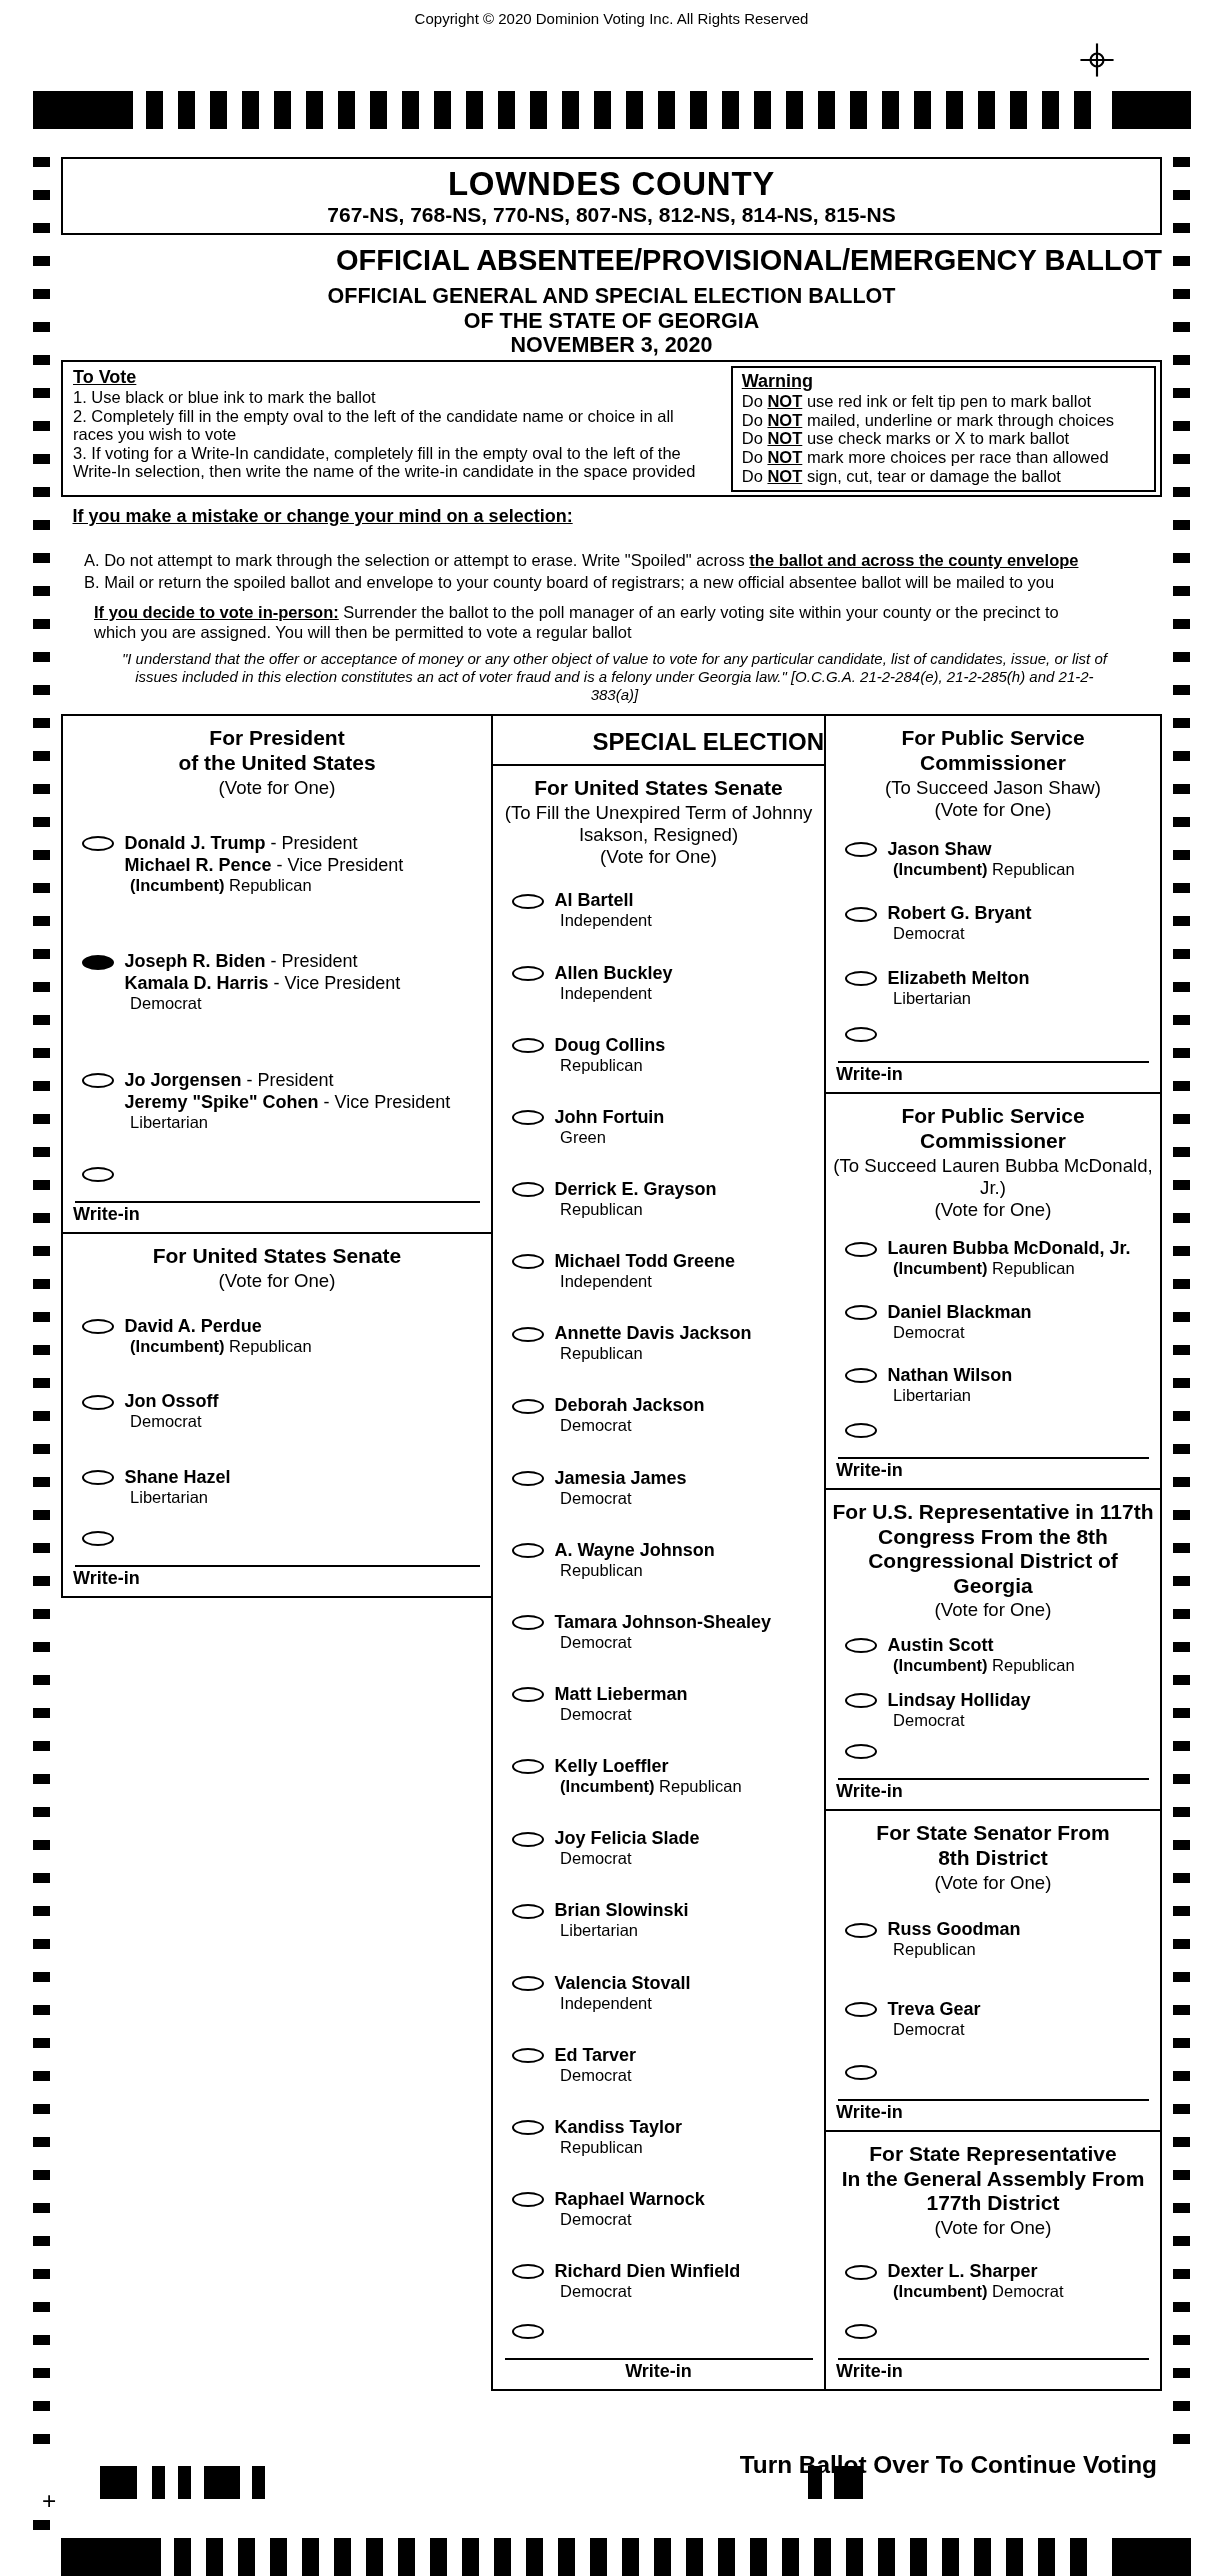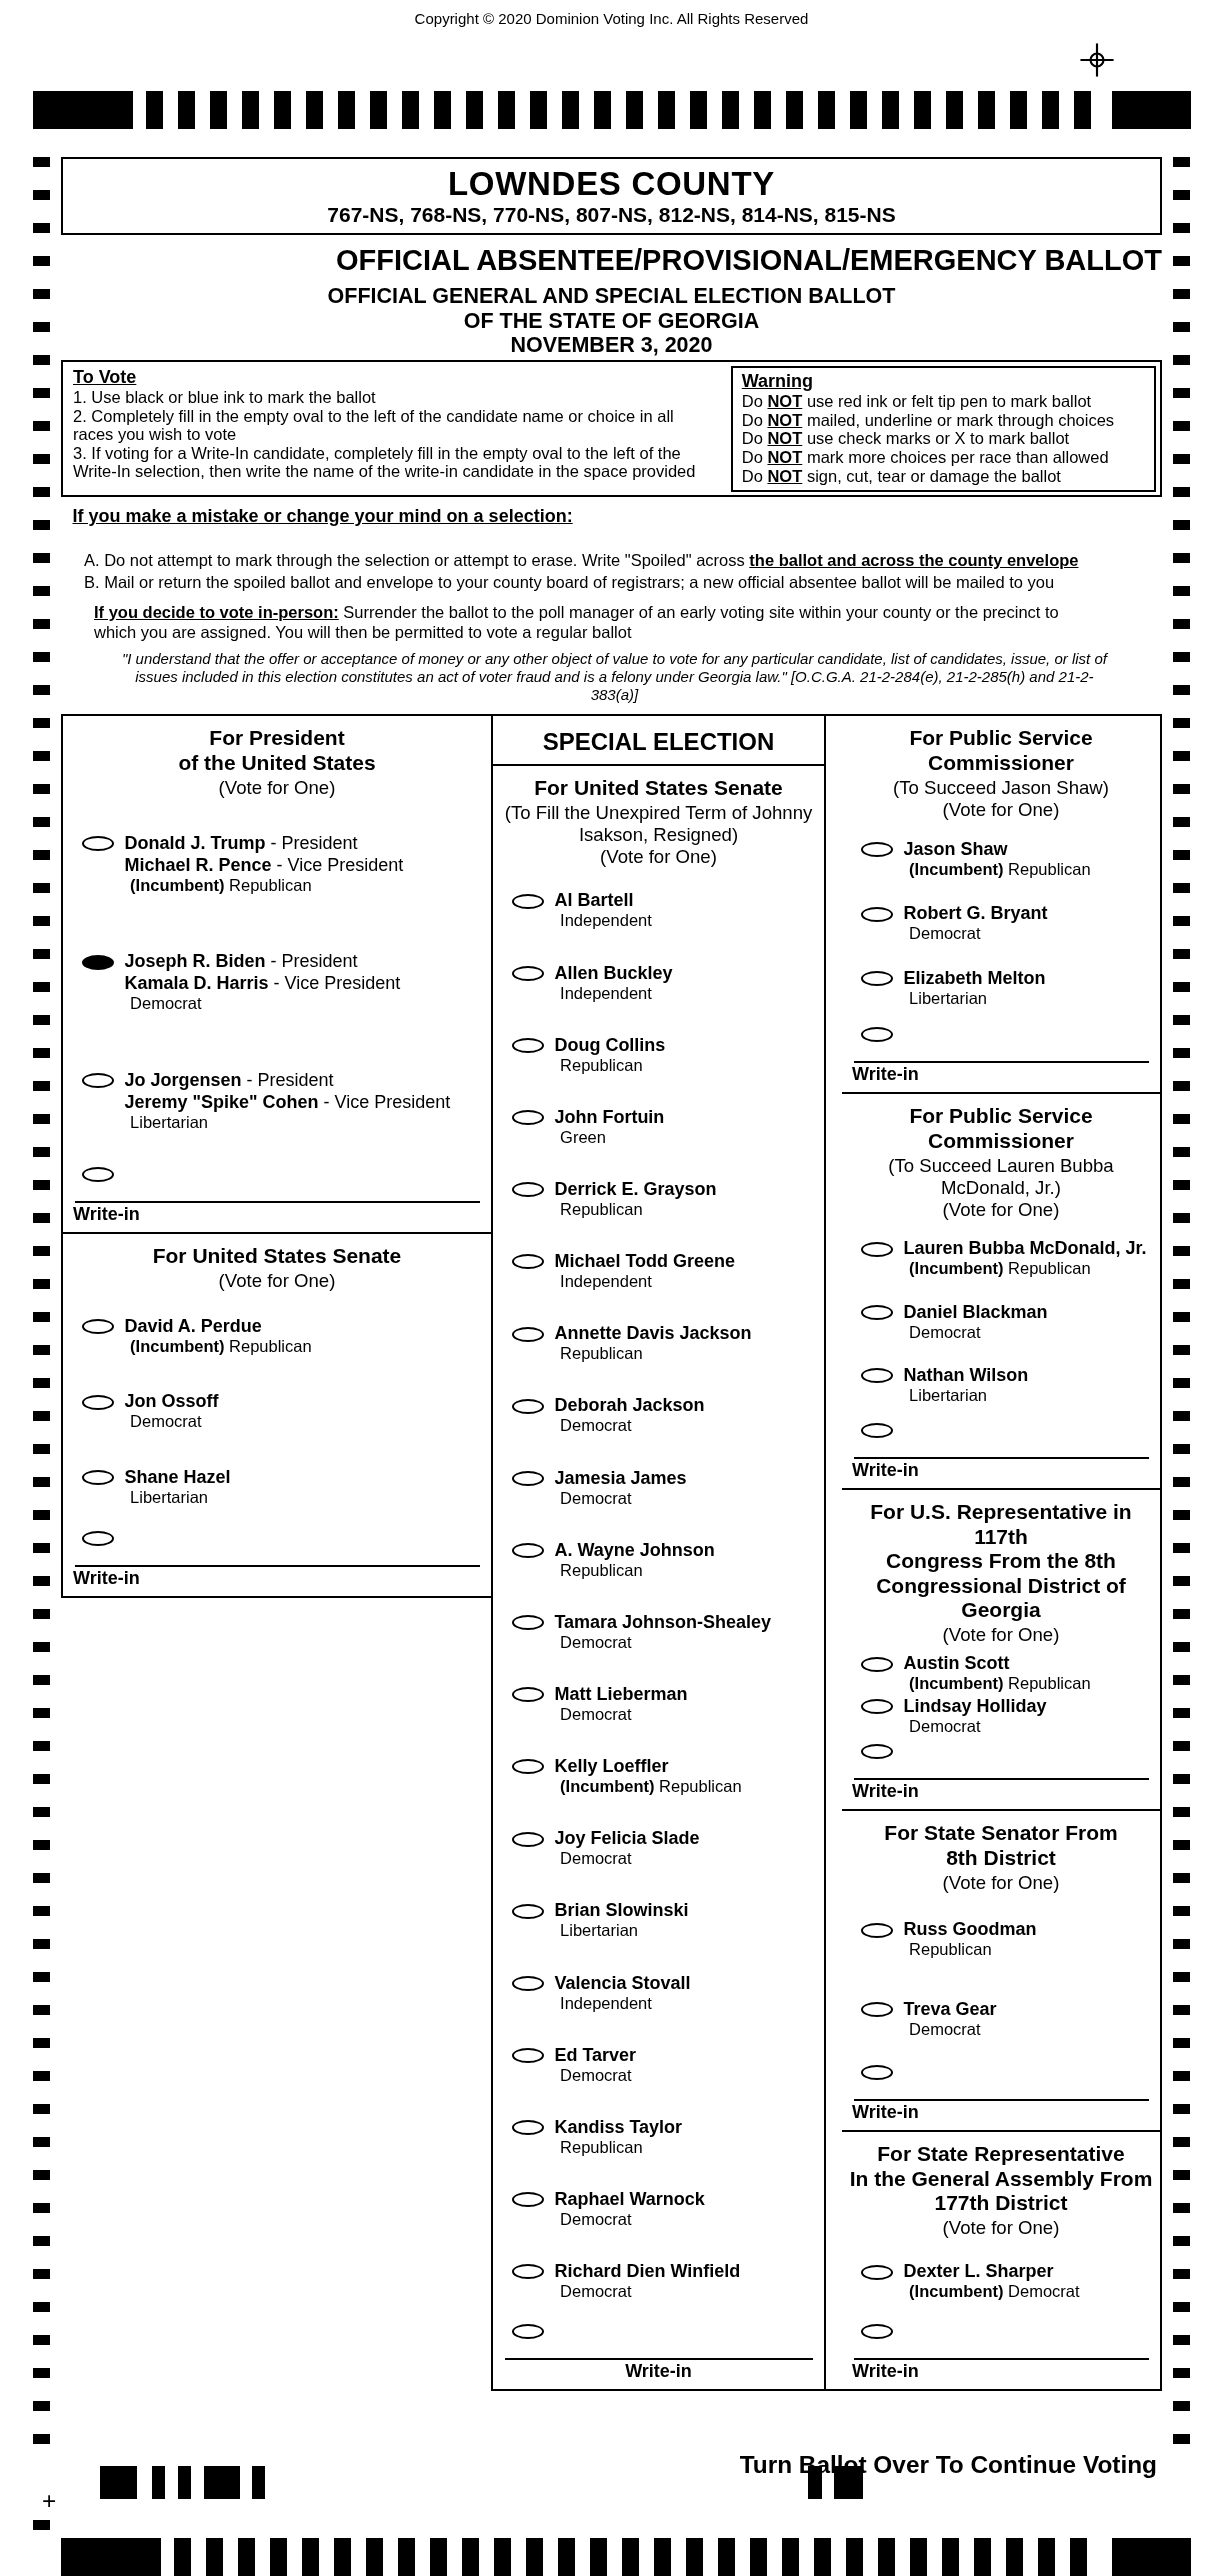--- a/index.html
+++ b/index.html
@@ -52,31 +52,31 @@
   .mi-head { font-size:18px; line-height:21.5px; margin-bottom:23px; }
   .mi-a, .mi-b { font-size:16.5px; line-height:21.5px; padding-left:11.5px; }
   .mi-p  { font-size:16.5px; line-height:20px; padding-left:21.5px; margin-top:8.6px; max-width:1018px; }
   .felony { font-size:15px; line-height:18px; text-align:center; margin-top:8.6px; padding:0 43px; }
 
   
   .grid { margin-top:10px; height:1677px; display:flex; border-top:2.2px solid #000; }
   .colx { display:flex; flex-direction:column; }
   .col-a { width:430px; height:882px; border-left:2.2px solid #000; border-bottom:2.2px solid #000; }
   .col-b { width:335px; height:100%; border-left:2.2px solid #000; border-right:2.2px solid #000; border-bottom:2.2px solid #000; }
-  .col-c { flex:1; height:100%; border-right:2.2px solid #000; border-bottom:2.2px solid #000;padding-left:16px; }
+  .col-c { flex:1; height:100%; border-right:2.2px solid #000; border-bottom:2.2px solid #000; }
   .col-a .contest:nth-of-type(1) { height:516px; flex:none; }
   .col-a .contest:nth-of-type(2) { flex:1; }
   .col-b .contest { flex:1; }
   .col-c .contest:nth-of-type(1) { height:376px; flex:none; }
   .col-c .contest:nth-of-type(2) { height:396px; flex:none; }
   .col-c .contest:nth-of-type(3) { height:321px; flex:none; }
   .col-c .contest:nth-of-type(4) { height:321px; flex:none; }
   .col-c .contest:nth-of-type(5) { flex:1; }
 
-  .special-header { font-size:24px; font-weight:bold; text-align:center; padding:11.5px 0 8.6px; border-bottom:2.2px solid #000; }
+  .special-header { font-size:24px; font-weight:bold; text-align:right; padding:11.5px 0 8.6px; border-bottom:2.2px solid #000; }
   .contest { display:flex; flex-direction:column; overflow:hidden; }
   .contest + .contest { border-top:2.9px solid #000; }
   .contest-title    { font-size:21px; font-weight:bold; text-align:center; white-space:pre-line; line-height:24.4px; margin-top:10px; }
   .contest-subtitle { font-size:18.6px; text-align:center; white-space:pre-line; line-height:22px; margin-top:1.4px; margin-bottom:2.9px; }
 
   .candidates { flex:1; display:flex; flex-direction:column; justify-content:space-around; padding:2.9px 0; }
   .candidate  { display:flex; padding-left:18.6px; }
   .oval { flex:0 0 32px; width:32px; height:15px; border:2.2px solid #000; border-radius:50%; margin-top:4.3px; background:#fff; }
   .oval.filled { background:#000; }
   .cand-text  { margin-left:10.8px; }

